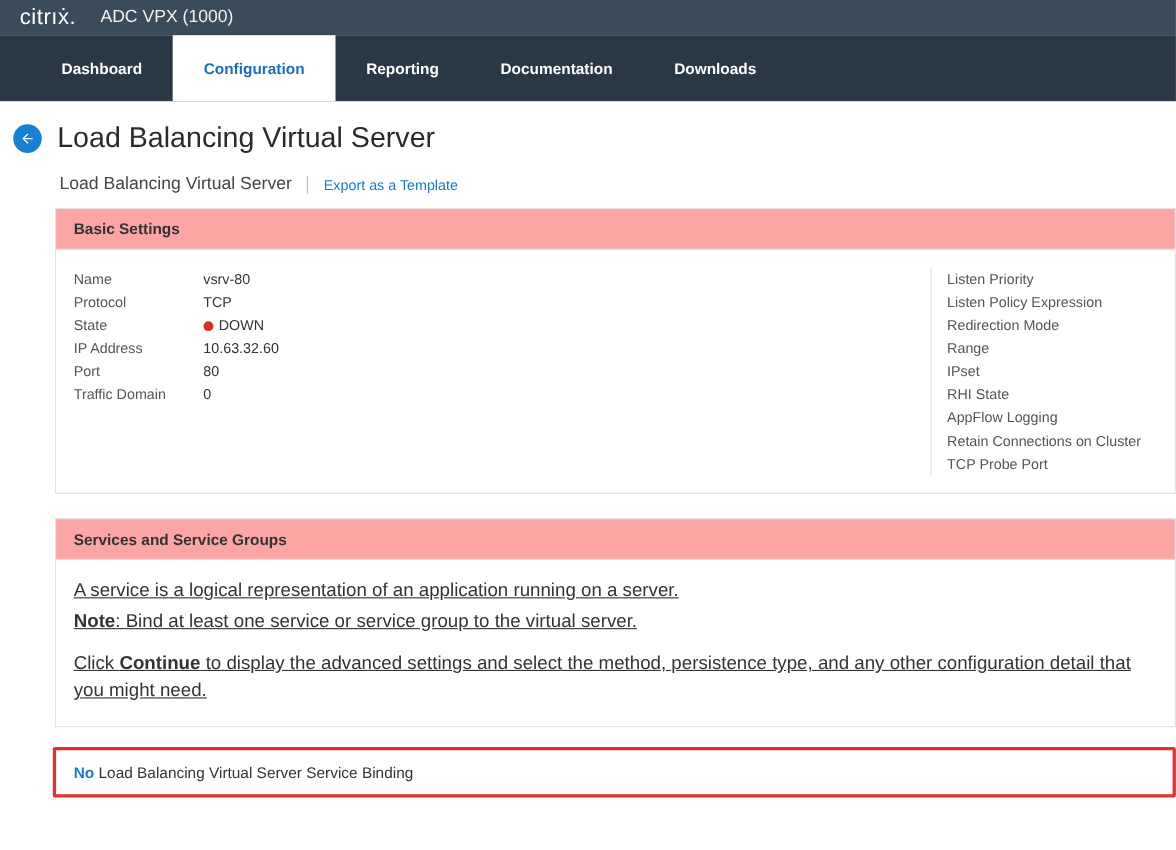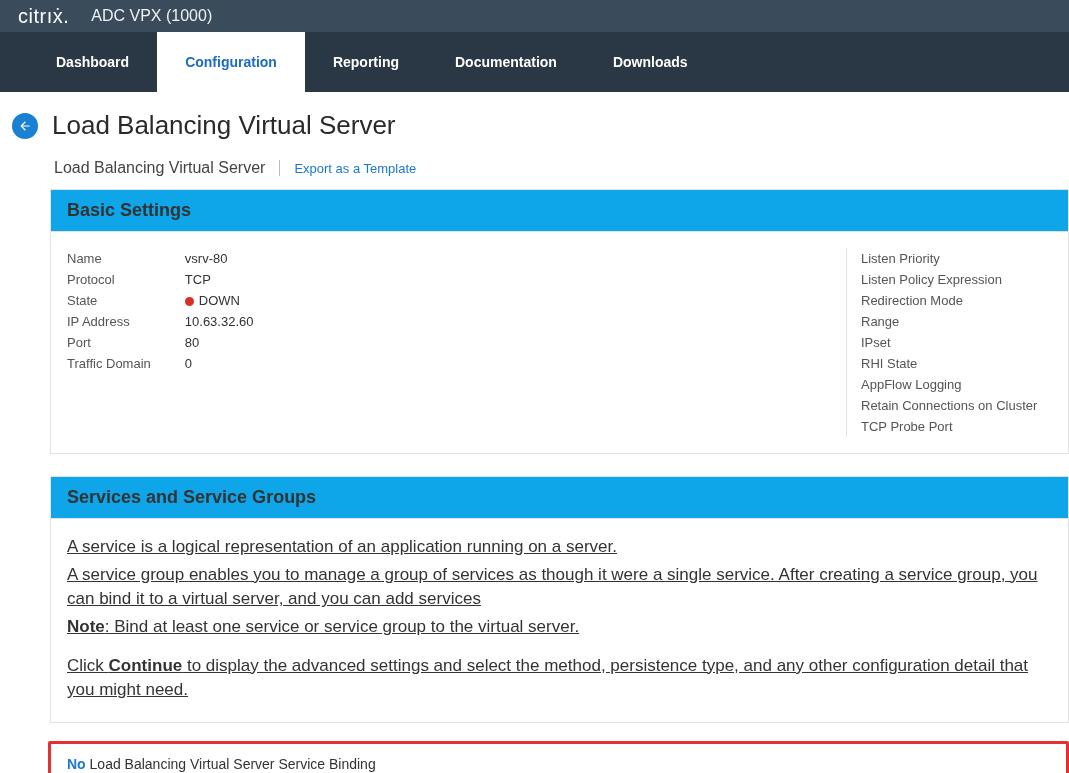--- a/index.html
+++ b/index.html
@@ -18,21 +18,21 @@
     .back-icon { width: 26px; height: 26px; border-radius: 50%; background: #1981d4; display: flex; align-items: center; justify-content: center; margin-right: 14px; cursor: pointer; }
     .back-icon svg { width: 14px; height: 14px; }
     .page-title { font-size: 26px; font-weight: 400; color: #2a2a2a; }
     
     .subheader { padding-left: 42px; margin-bottom: 12px; display:flex; align-items:center; }
     .panel-title-sub { font-size: 16px; color: #444; font-weight: 400; }
     .divider-v { width: 1px; height: 16px; background: #bbb; margin: 0 14px; }
     .export-link { color: #1a78cf; font-size: 13px; cursor: pointer; }
     
     .card { border: 1px solid #e2e2e2; margin-left: 38px; }
-    .card-header { background: #0ea5e9; border-bottom: 1px solid #e2e2e2; padding: 10px 16px; font-size: 18px; font-weight: 600; color: #333; }
+    .card-header { background: #fca5a5; border-bottom: 1px solid #e2e2e2; padding: 10px 16px; font-size: 14px; font-weight: 600; color: #333; }
     .card-body { padding: 16px; }
     
     .settings-row { display: flex; }
     .settings-col { }
     .settings-col.left { flex: 0 0 auto; padding-right: 40px; border-right: 1px solid #e2e2e2; min-width: 780px;}
     .settings-col.right { padding-left: 14px; }
     
     .kv-table { border-collapse: collapse; }
     .kv-table td { padding: 3px 6px 3px 0; font-size: 13px; color: #333; vertical-align: top; }
     .kv-table td.key { color: #555; padding-right: 34px; white-space: nowrap; }
@@ -153,21 +153,20 @@
       </div>
     </div>
   </div>
 
   <div class="spacer"></div>
 
   <div class="card">
     <div class="card-header">Services and Service Groups</div>
     <div class="card-body help-text">
       <p>A service is a logical representation of an application running on a server.</p>
-      <p>A service group enables you to manage a group of services as though it were a single service. After creating a service group, you can bind it to a virtual server, and you can add services</p>
       <p><span class="bold">Note</span><span>: Bind at least one service or service group to the virtual server.</span></p>
       <p style="margin-top:14px;"><span>Click </span><span class="bold">Continue</span><span> to display the advanced settings and select the method, persistence type, and any other configuration detail that you might need.</span></p>
     </div>
   </div>
 
   <div class="binding-row highlight-box" style="margin-top:18px;">
     <span class="no">No</span><span> Load Balancing Virtual Server Service Binding</span>
   </div>
 
 

